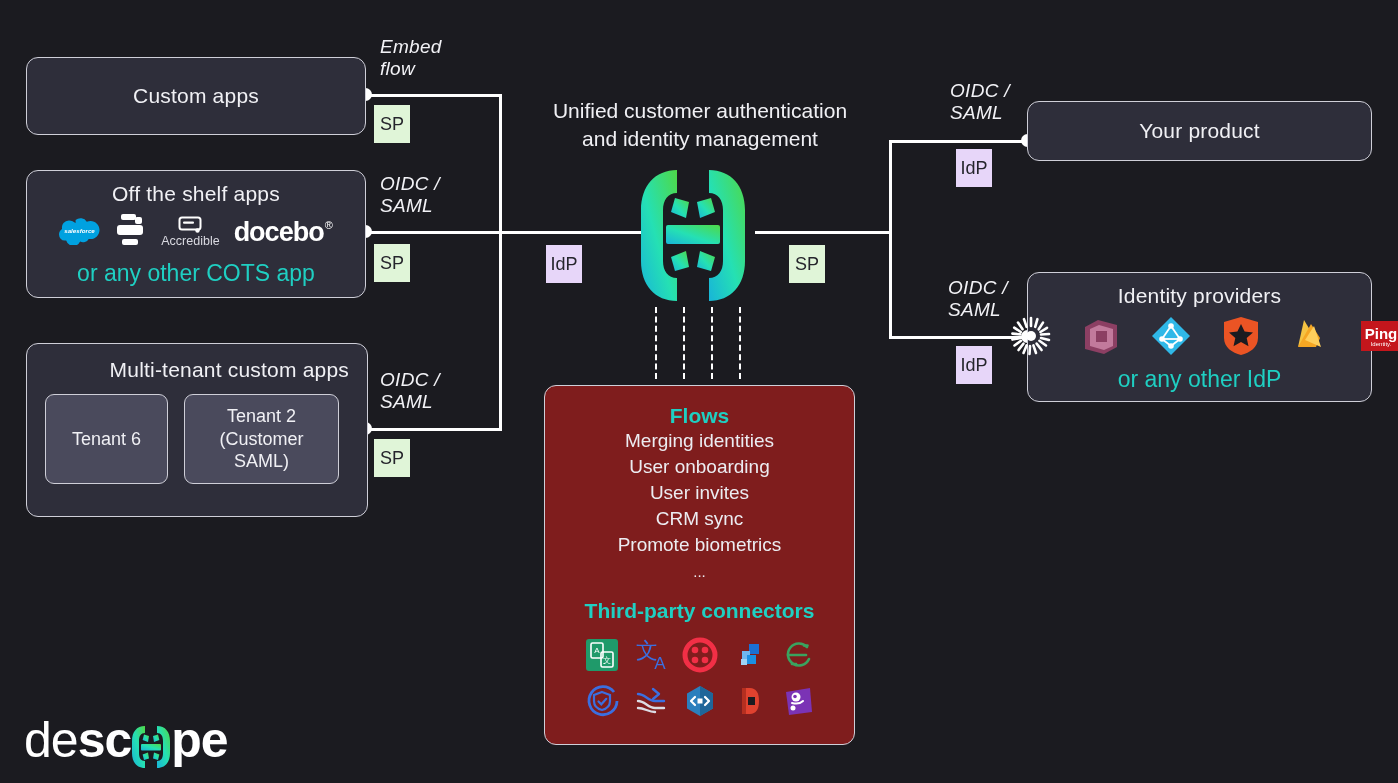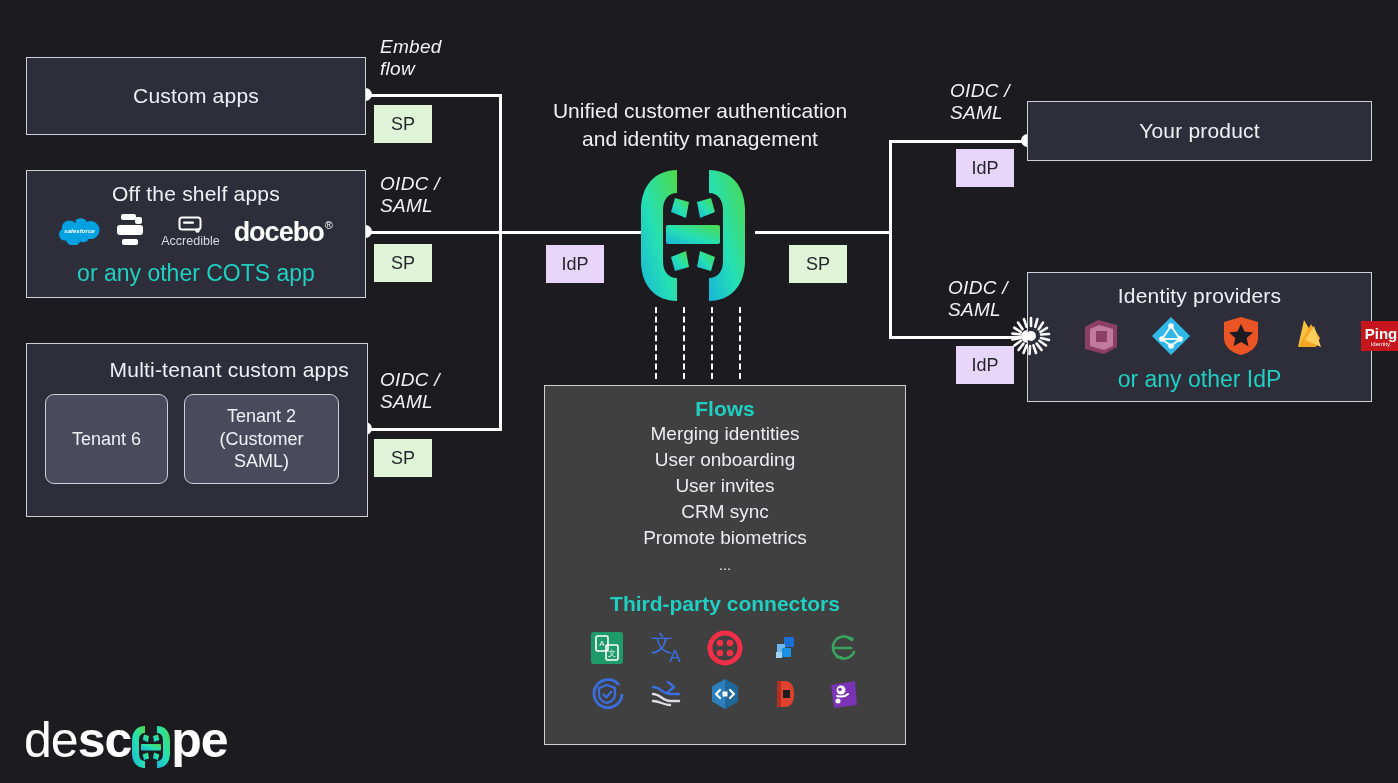--- a/index.html
+++ b/index.html
@@ -15,36 +15,36 @@
     background: #1b1b20;
     overflow: hidden;
     color: #e9e9ee;
   }
 
   
   .card {
     position: absolute;
     background: #2e2e3a;
     border: 1.5px solid #cfcfd8;
-    border-radius: 0;
+    border-radius: 12px;
   }
   .card-title {
     text-align: center;
     font-size: 21px;
     color: #f0f0f4;
     letter-spacing: .2px;
   }
   .accent-line {
     text-align: center;
     font-size: 23px;
     color: #1fcfc2;
   }
   .badge {
     position: absolute;
-    width: 58px;
+    width: 36px;
     height: 38px;
     display: flex;
     align-items: center;
     justify-content: center;
     font-size: 18px;
     color: #25252c;
   }
   .badge.sp { background: #e0f5d8; }
   .badge.idp { background: #e7d6f9; }
 
@@ -114,23 +114,23 @@
     left: 515px; top: 97px; width: 370px;
     text-align: center;
     font-size: 21px;
     line-height: 1.33;
     color: #f0f0f4;
     white-space: pre-line;
   }
   #descope-mark { position: absolute; left: 637px; top: 168px; width: 112px; height: 135px; }
 
   #flows-card {
-    left: 544px; top: 385px; width: 362px; height: 360px;
-    padding: 11px 10px 12px;
-    background: #404040;
+    left: 544px; top: 385px; width: 311px; height: 360px;
+    padding: 18px 10px 12px;
+    background: #7f1d1d;
   }
   .section-head {
     text-align: center;
     font-weight: bold;
     font-size: 21px;
     color: #1fcfc2;
   }
   .flow-item {
     text-align: center;
     font-size: 19px;

